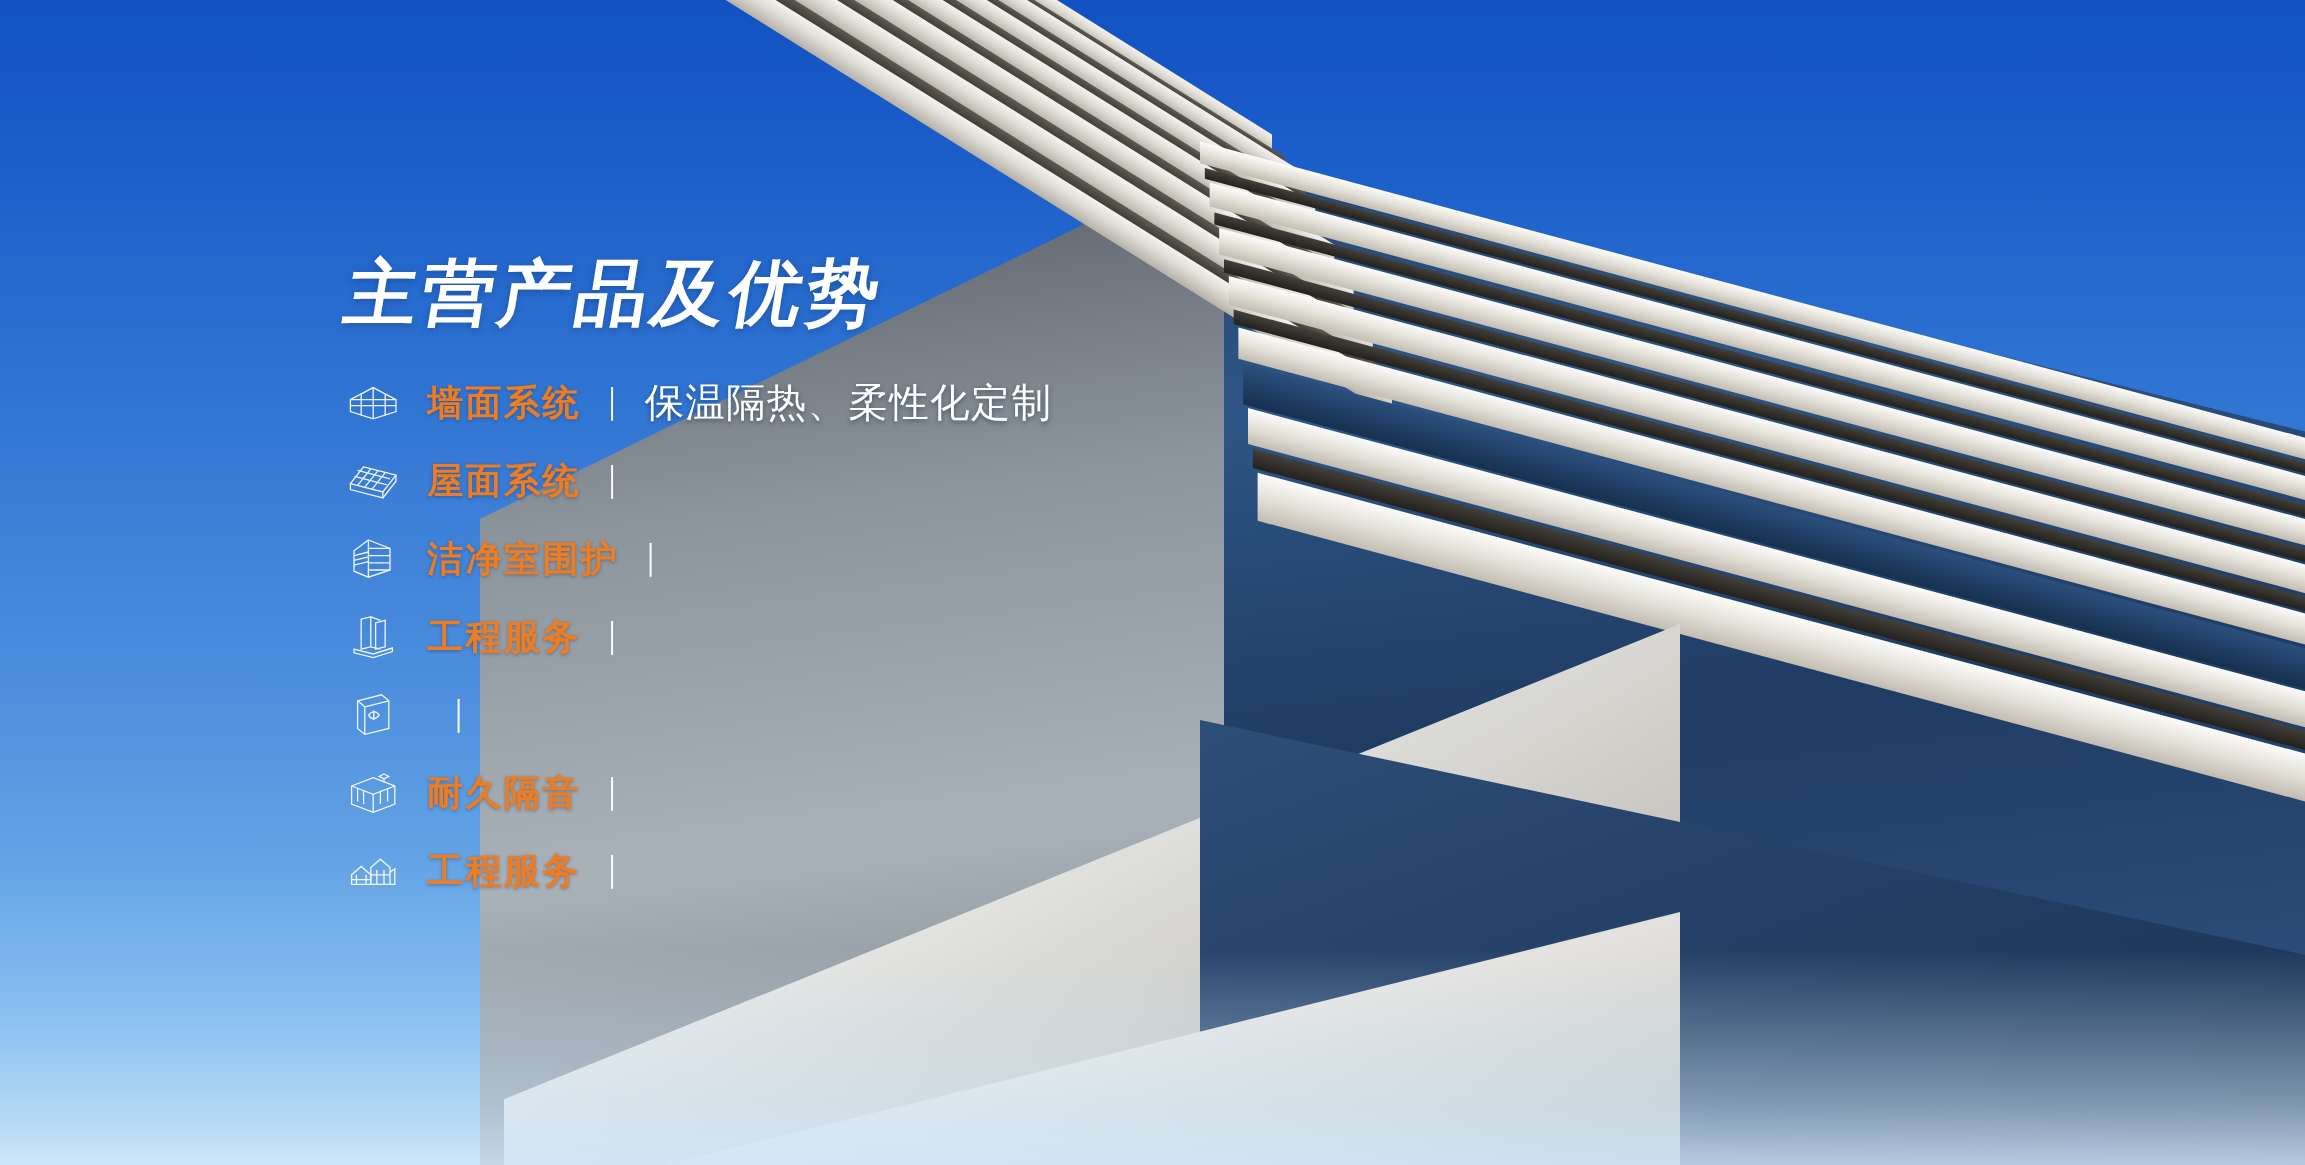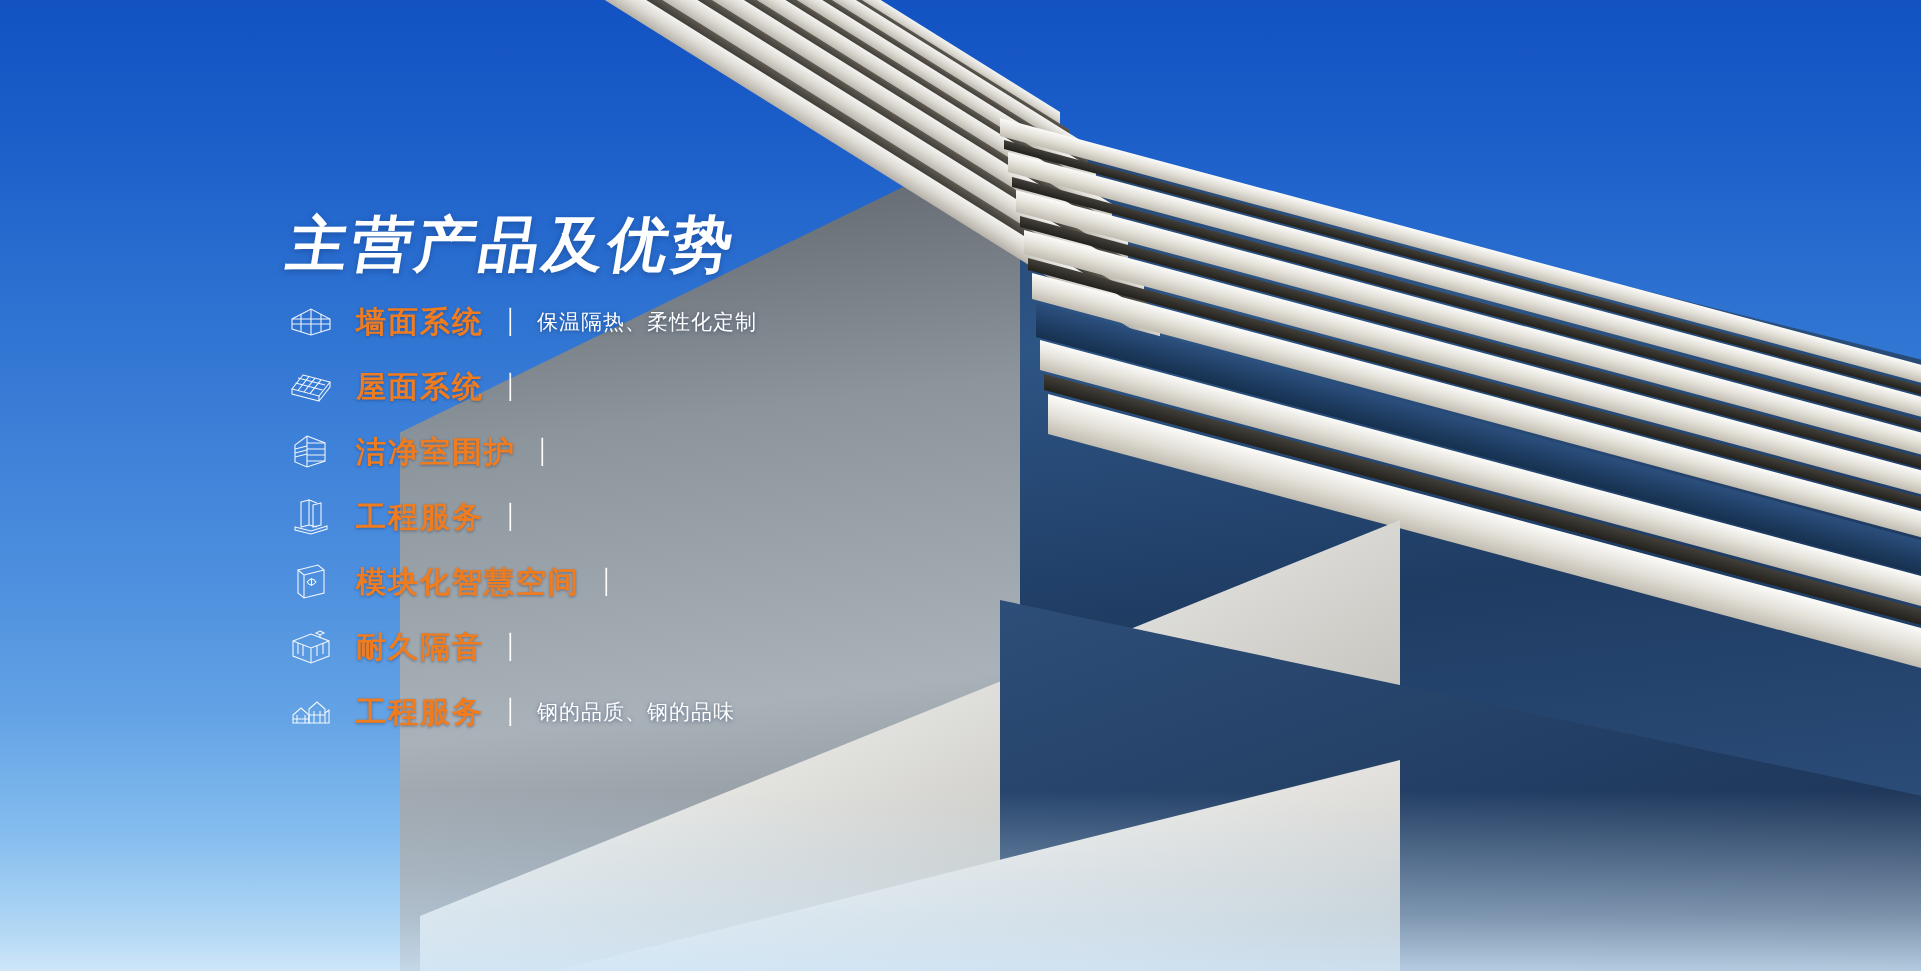--- a/index.html
+++ b/index.html
@@ -78,21 +78,21 @@
   .heading{
     position:absolute; left:288px; top:205px;
     font-size:60px; font-weight:bold; color:#ffffff;
     letter-spacing:4px;
     transform:skewX(-9deg);
     text-shadow:0 2px 6px rgba(10,40,90,.35);
     white-space:nowrap;
     font-family:"DejaVu Sans","Liberation Sans",sans-serif;
   }
 
-  .list{ position:absolute; left:288px; top:302px; width:720px; }
+  .list{ position:absolute; left:288px; top:316px; width:720px; }
   .row{
     display:flex; align-items:center;
     height:40px; margin-bottom:25px;
     white-space:nowrap;
   }
   .ico{
     width:46px; height:42px; flex:0 0 46px;
     margin-right:22px;
     display:flex; align-items:center; justify-content:center;
     opacity:.92;
@@ -104,21 +104,21 @@
     letter-spacing:2px;
     text-shadow:0 1px 3px rgba(20,50,100,.45);
     font-family:"DejaVu Sans","Liberation Sans",sans-serif;
   }
   .sep{
     color:#ffffff; font-size:25px; font-weight:bold;
     margin:0 14px; transform:scaleX(.55) scaleY(1.15);
     display:inline-block;
   }
   .desc{
-    color:#ffffff; font-size:21px; letter-spacing:1px;
+    color:#ffffff; font-size:33px; letter-spacing:1px;
     text-shadow:0 1px 4px rgba(15,40,80,.55);
     font-family:"DejaVu Sans","Liberation Sans",sans-serif;
   }
 
   .cta{
     position:absolute; left:288px; top:797px;
     background:#000000; color:#ffffff;
     font-size:22px; letter-spacing:2px;
     padding:13px 26px 14px 26px;
     border:none; cursor:pointer;
@@ -226,21 +226,20 @@
 
     <div class="row">
       <span class="ico">
         <svg width="38" height="40" viewBox="0 0 38 40" fill="none" stroke="#ffffff" stroke-width="1.1">
           <path d="M6 8 L26 3 L32 8 L32 31 L12 36 L6 31 Z"></path>
           <path d="M6 8 L12 13 L12 36 M12 13 L32 8"></path>
           <path d="M15 20 q5 -6 9 0 q-5 6 -9 0"></path>
           <path d="M19.5 16 L19.5 24"></path>
         </svg>
       </span>
-      <span class="name">模块化智慧空间</span>
       <span class="sep">丨</span>
     </div>
 
     <div class="row">
       <span class="ico">
         <svg width="44" height="38" viewBox="0 0 44 38" fill="none" stroke="#ffffff" stroke-width="1.1">
           <path d="M4 13 L22 6 L40 13 L40 28 L22 35 L4 28 Z"></path>
           <path d="M4 13 L22 20 L40 13 M22 20 L22 35"></path>
           <path d="M9 15 L9 26 M14 17 L14 28 M28 28 L28 17 M34 26 L34 15"></path>
           <path d="M31 3 L35 5 L31 7 L27 5 Z"></path>
@@ -255,19 +254,18 @@
       <span class="ico">
         <svg width="44" height="34" viewBox="0 0 44 34" fill="none" stroke="#ffffff" stroke-width="1.1">
           <path d="M4 20 L12 13 L20 20 L20 28 L4 28 Z"></path>
           <path d="M20 14 L28 7 L36 14 L36 28 L20 28 Z"></path>
           <path d="M36 18 L40 15 L40 28 L36 28"></path>
           <path d="M4 24 L20 24 M20 20 L36 20 M8 20 L8 28 M16 20 L16 28 M25 16 L25 28 M31 16 L31 28"></path>
         </svg>
       </span>
       <span class="name">工程服务</span>
       <span class="sep">丨</span>
-      <span class="desc">钢的品质、钢的品味</span>
     </div>
 
   </div>
 
 
 </div>
 
 </body></html>

